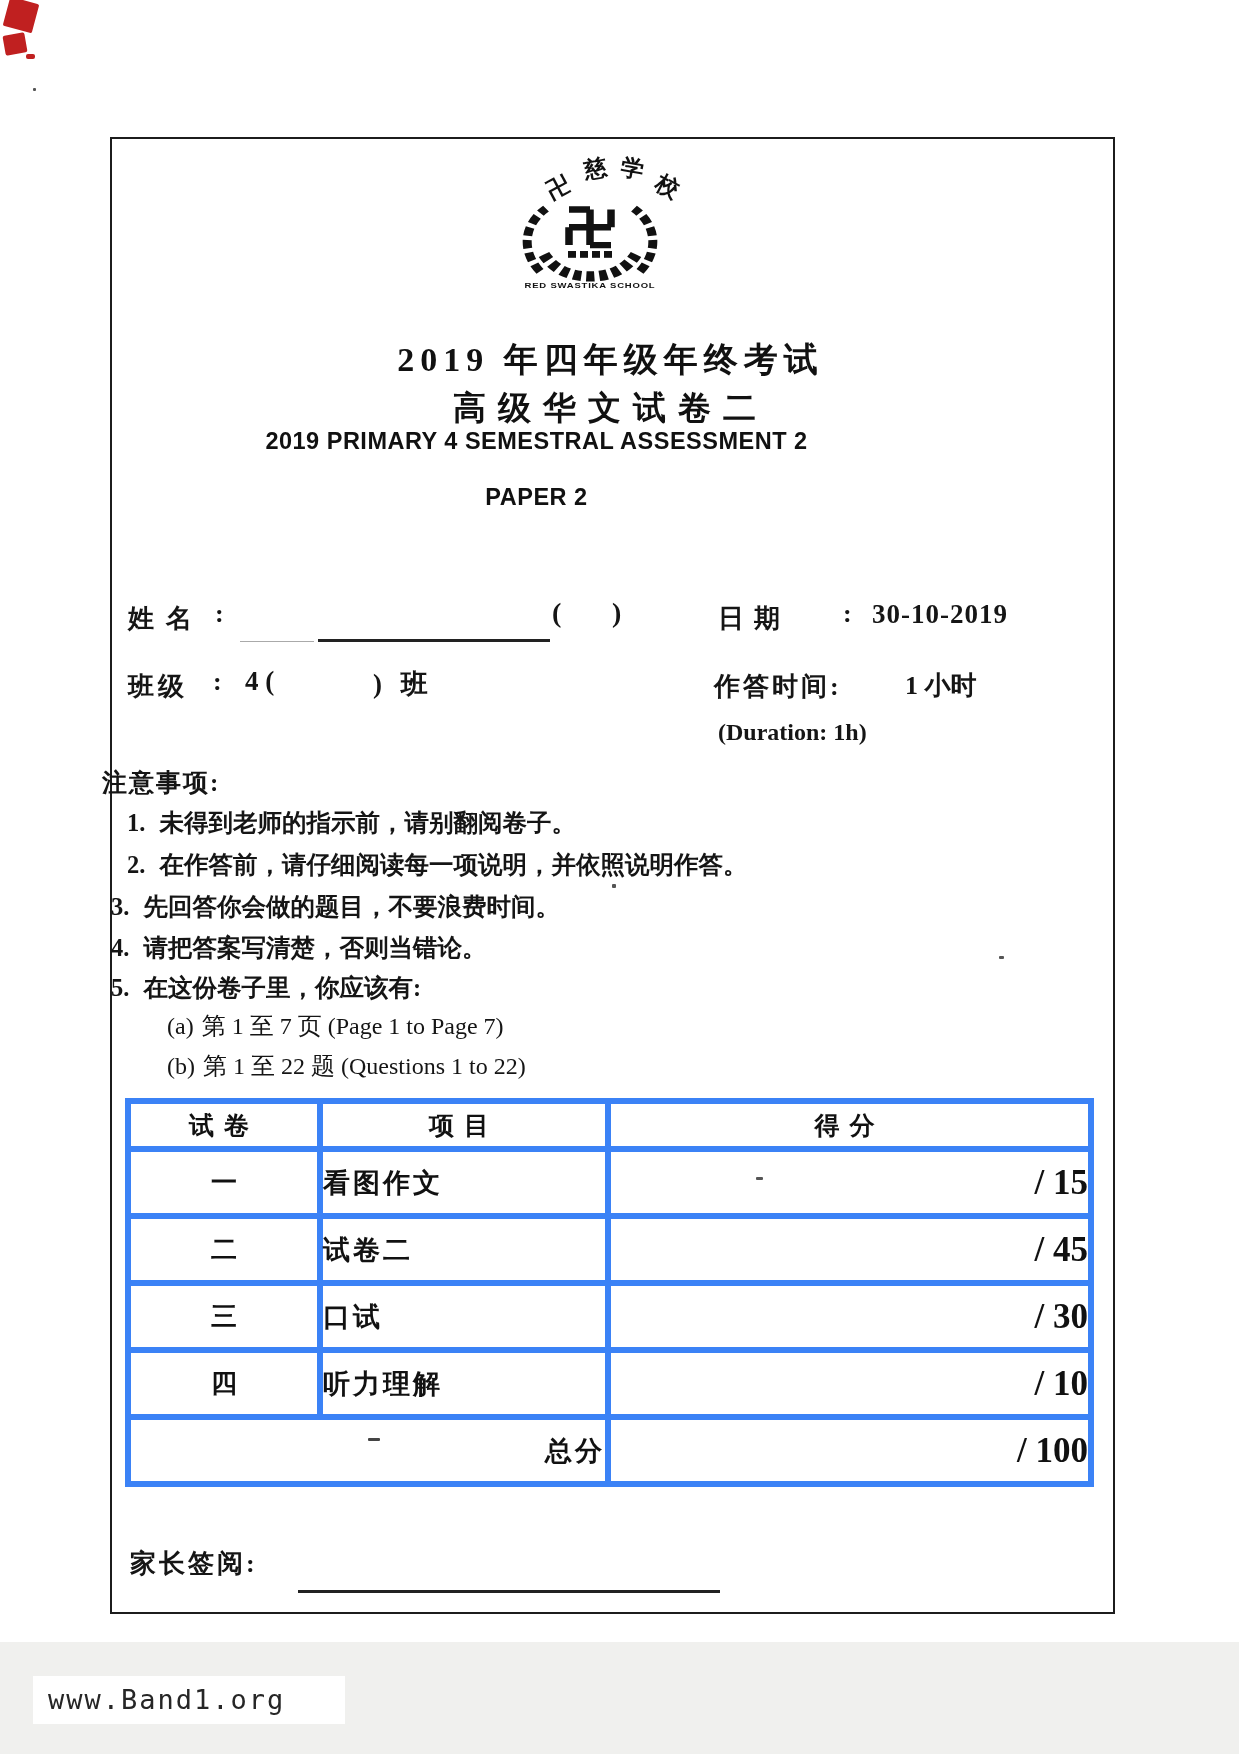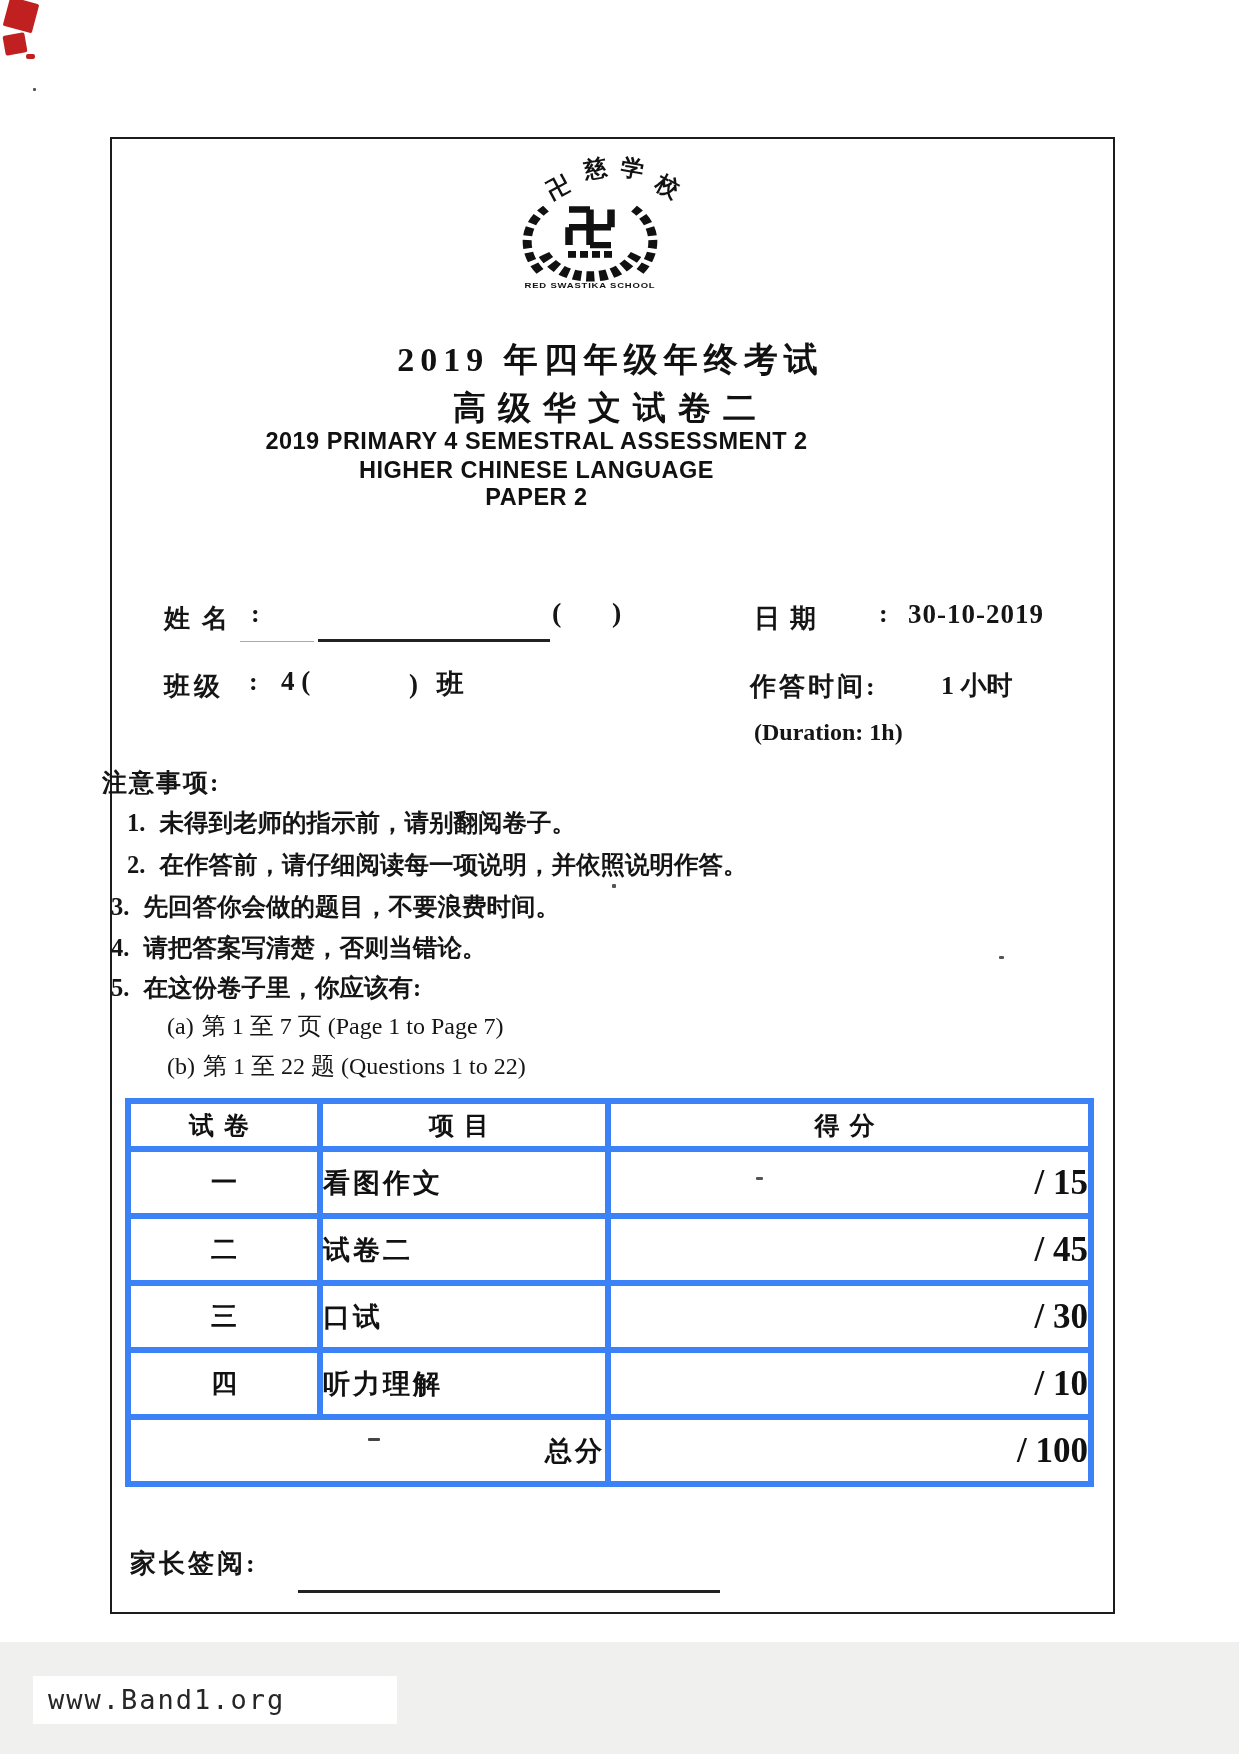--- a/index.html
+++ b/index.html
@@ -18,21 +18,21 @@
   .logo-svg{position:absolute;left:506px;top:190px;}
   
   .cn-center{position:absolute;left:110px;width:1001px;text-align:center;font-weight:700;color:#111;}
   .en-center{position:absolute;left:110px;width:1001px;padding-right:148px;box-sizing:border-box;
     text-align:center;font-weight:700;color:#111;
     font-family:"Liberation Sans","DejaVu Sans",sans-serif;font-size:23.5px;letter-spacing:.5px;}
   .school-name{top:292px;font-size:32px;letter-spacing:24px;}
   .cn-title1{top:337px;font-size:34px;letter-spacing:6px;}
   .cn-title2{top:386px;font-size:33px;letter-spacing:12px;}
   
-  .flabel{position:absolute;font-size:26px;font-weight:700;margin-left:36px;}
+  .flabel{position:absolute;font-size:26px;font-weight:700;}
   .fline{position:absolute;background:#222;}
   .paren{position:absolute;font-size:28px;font-weight:700;}
   
   .instr-head{position:absolute;left:102px;top:766px;font-size:25px;font-weight:700;letter-spacing:2px;}
   .instr{position:absolute;font-size:24.5px;font-weight:600;white-space:nowrap;}
   .inum{display:inline-block;margin-right:14px;}
   .sub{position:absolute;font-size:24px;font-weight:400;white-space:nowrap;}
   
   table.score{position:absolute;left:125px;top:1098px;width:963px;height:377px;
     border-collapse:collapse;table-layout:fixed;}
@@ -41,21 +41,21 @@
   th.h{font-size:25px;font-weight:700;letter-spacing:10px;height:42px;}
   td.c1{text-align:center;font-size:26px;font-weight:700;}
   td.c2{text-align:left;padding-left:18px;font-size:27px;font-weight:700;letter-spacing:3px;}
   td.c3{text-align:right;padding-right:95px;font-size:35px;font-weight:700;}
   tr.dashed td{border-top:2px dashed #1b1b1b;}
   td.total-label{text-align:right;padding-right:14px;font-size:27px;font-weight:700;letter-spacing:3px;}
   
   .parent{position:absolute;left:130px;top:1546px;font-size:26px;font-weight:700;letter-spacing:3px;}
   
   .bottom-strip{position:absolute;left:0;top:1642px;width:1239px;height:112px;background:#f0f0ee;}
-  .wm-box{position:absolute;left:33px;top:34px;width:364px;height:48px;background:#ffffff;}
+  .wm-box{position:absolute;left:33px;top:34px;width:312px;height:48px;background:#ffffff;}
   .wm-text{position:absolute;left:15px;top:8px;font-family:"DejaVu Sans Mono","Liberation Mono",monospace;
     font-size:27px;color:#262626;letter-spacing:2px;}
 </style>
 </head>
 <body>
 
 <div class="canvas">
 
   <div class="red-mark" style="left:6px;top:0;width:30px;height:30px;transform:rotate(15deg);"></div>
   <div class="red-mark" style="left:4px;top:34px;width:22px;height:20px;transform:rotate(-10deg);"></div>
@@ -84,21 +84,20 @@
         <rect x="86" y="72" width="8" height="8" fill="#111"></rect>
         <rect x="98" y="72" width="8" height="8" fill="#111"></rect>
       </g>
       <text x="84" y="116" text-anchor="middle" font-family="Liberation Sans, sans-serif" font-size="9.5" font-weight="bold" letter-spacing="0.8" fill="#111">RED SWASTIKA SCHOOL</text>
     </svg>
   </div>
 
   <div class="cn-center cn-title1">2019 年四年级年终考试</div>
   <div class="cn-center cn-title2">高级华文试卷二</div>
   <div class="en-center" style="top:428px;">2019 PRIMARY 4 SEMESTRAL ASSESSMENT 2</div>
-  <div class="en-center" style="top:457px;">HIGHER CHINESE LANGUAGE</div>
   <div class="en-center" style="top:484px;">PAPER 2</div>
 
   <span class="flabel" style="left:128px;top:601px;letter-spacing:12px;">姓名</span>
   <span class="flabel" style="left:215px;top:599px;">:</span>
   <div class="fline" style="left:240px;top:641px;width:74px;height:1px;background:#aaa;"></div>
   <div class="fline" style="left:318px;top:639px;width:232px;height:3px;"></div>
   <span class="paren" style="left:552px;top:597px;">(</span>
   <span class="paren" style="left:612px;top:597px;">)</span>
 
   <span class="flabel" style="left:718px;top:601px;letter-spacing:10px;">日期</span>

